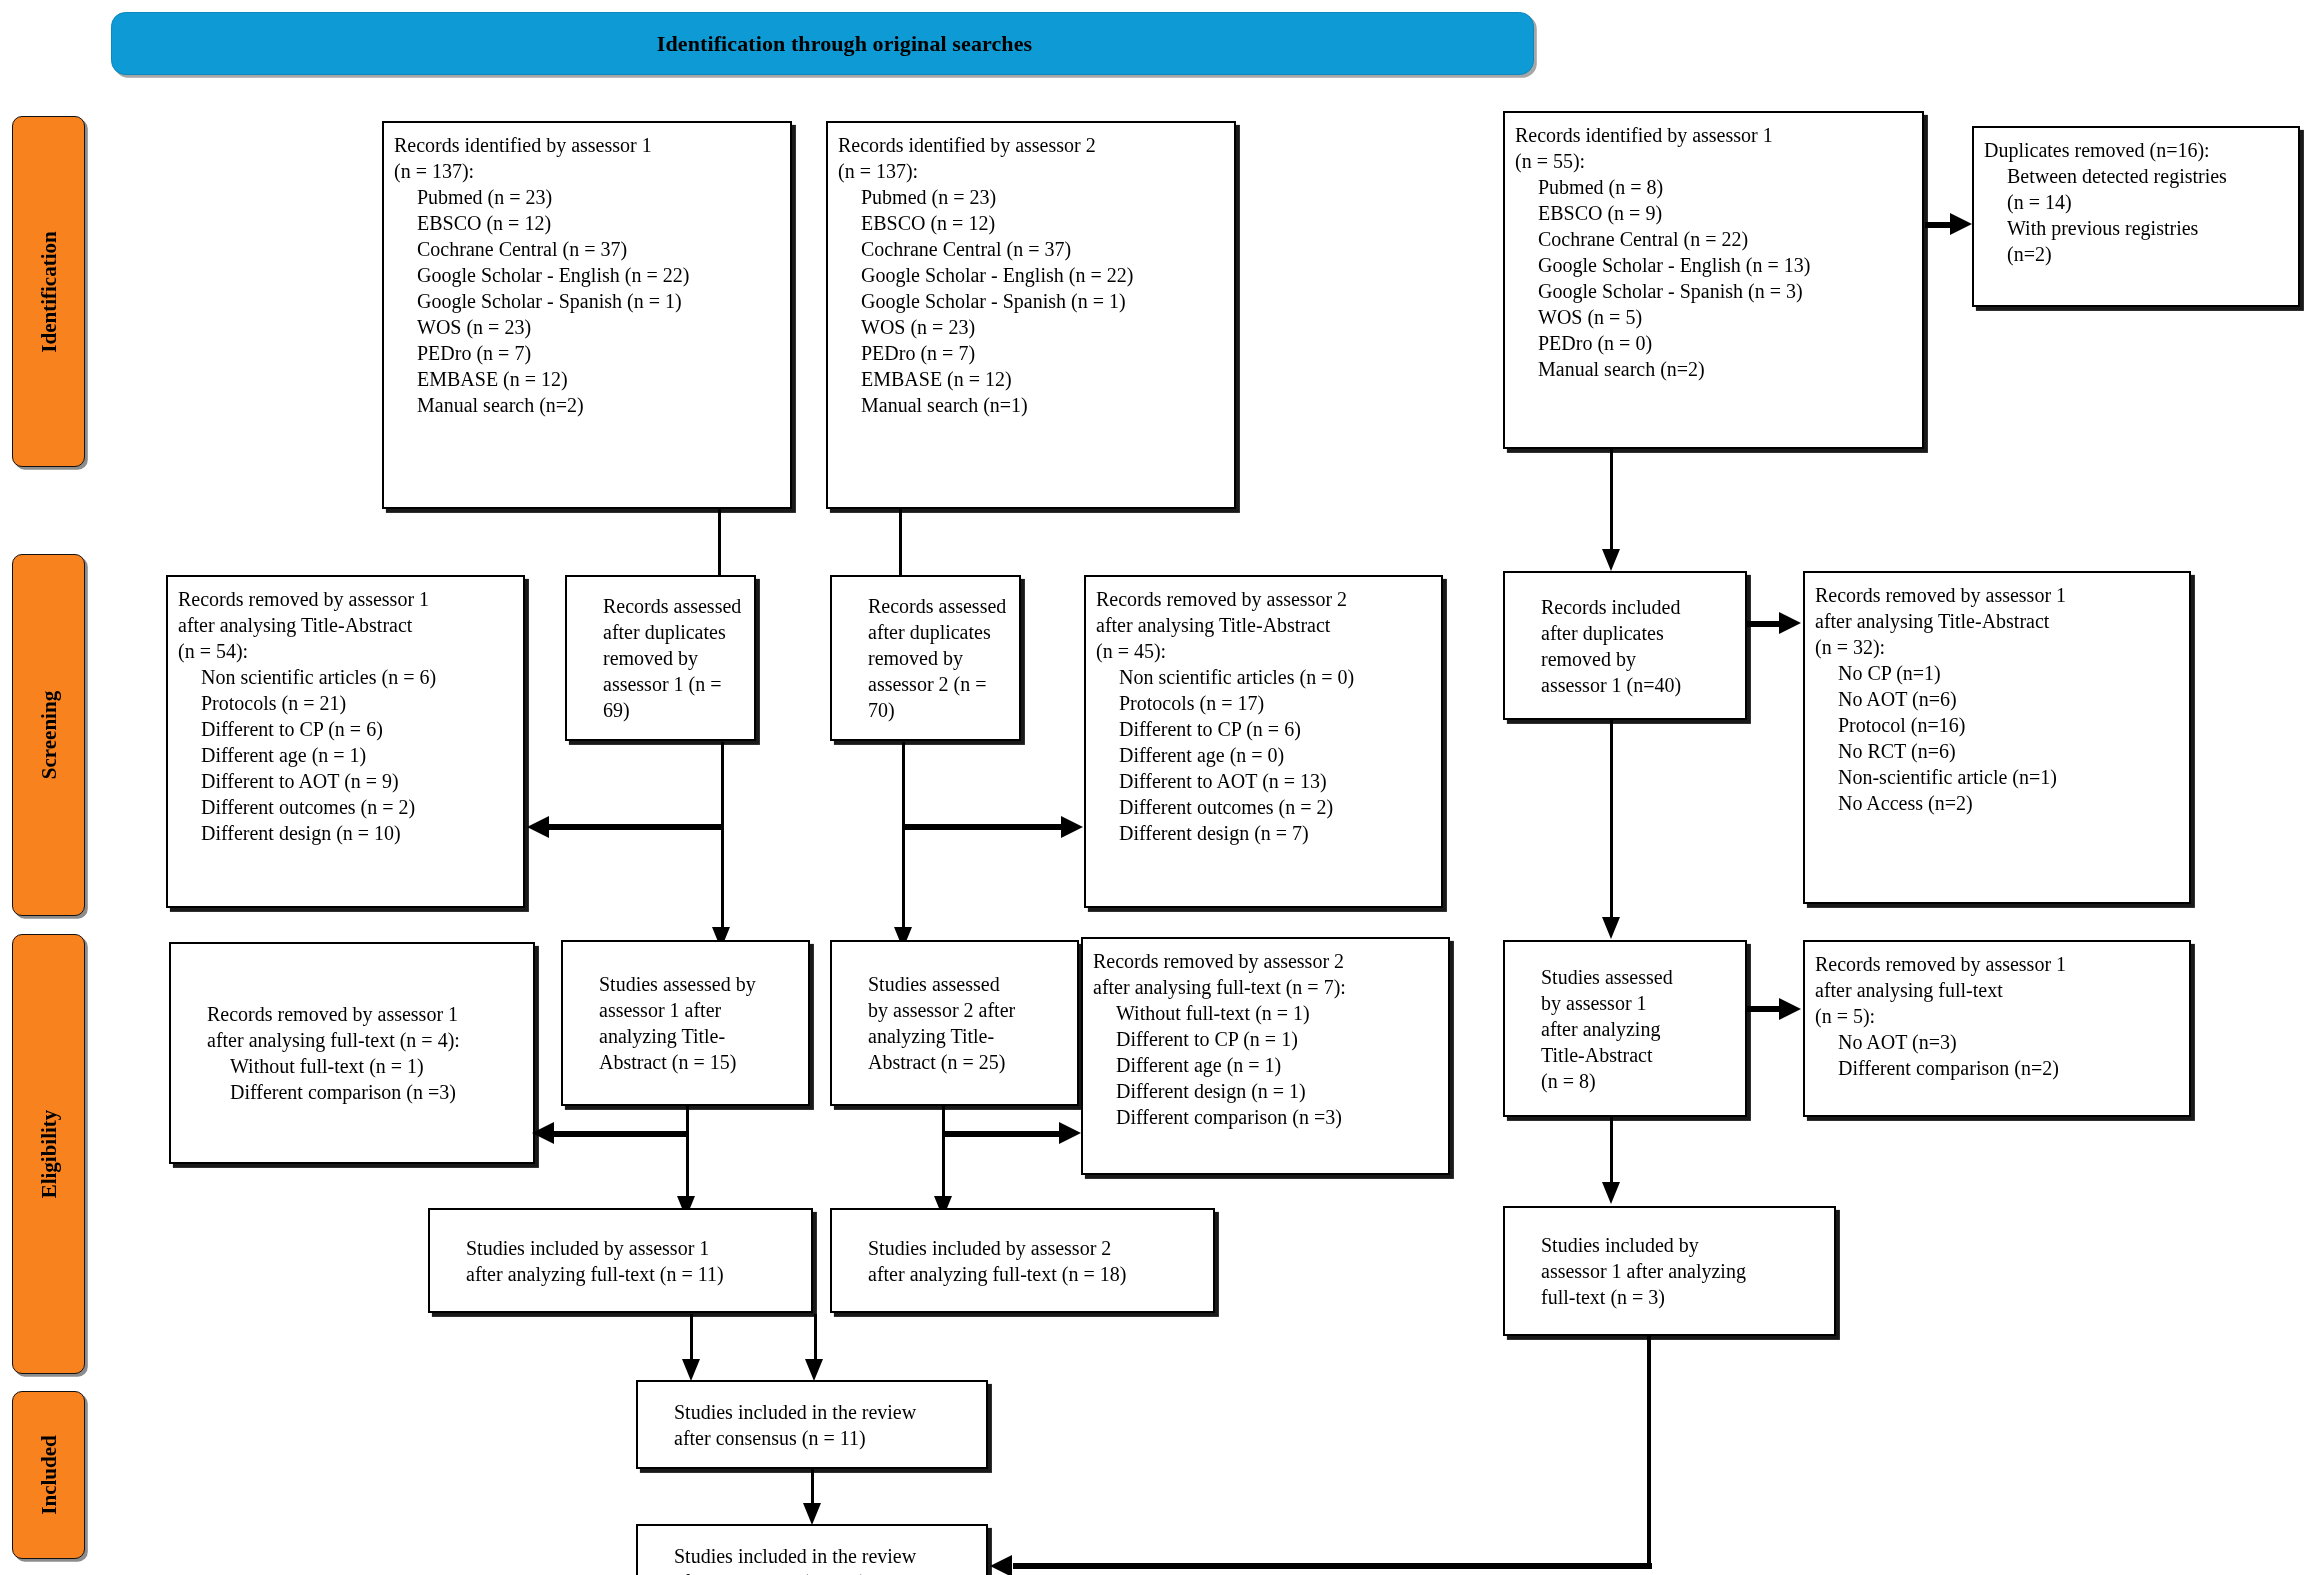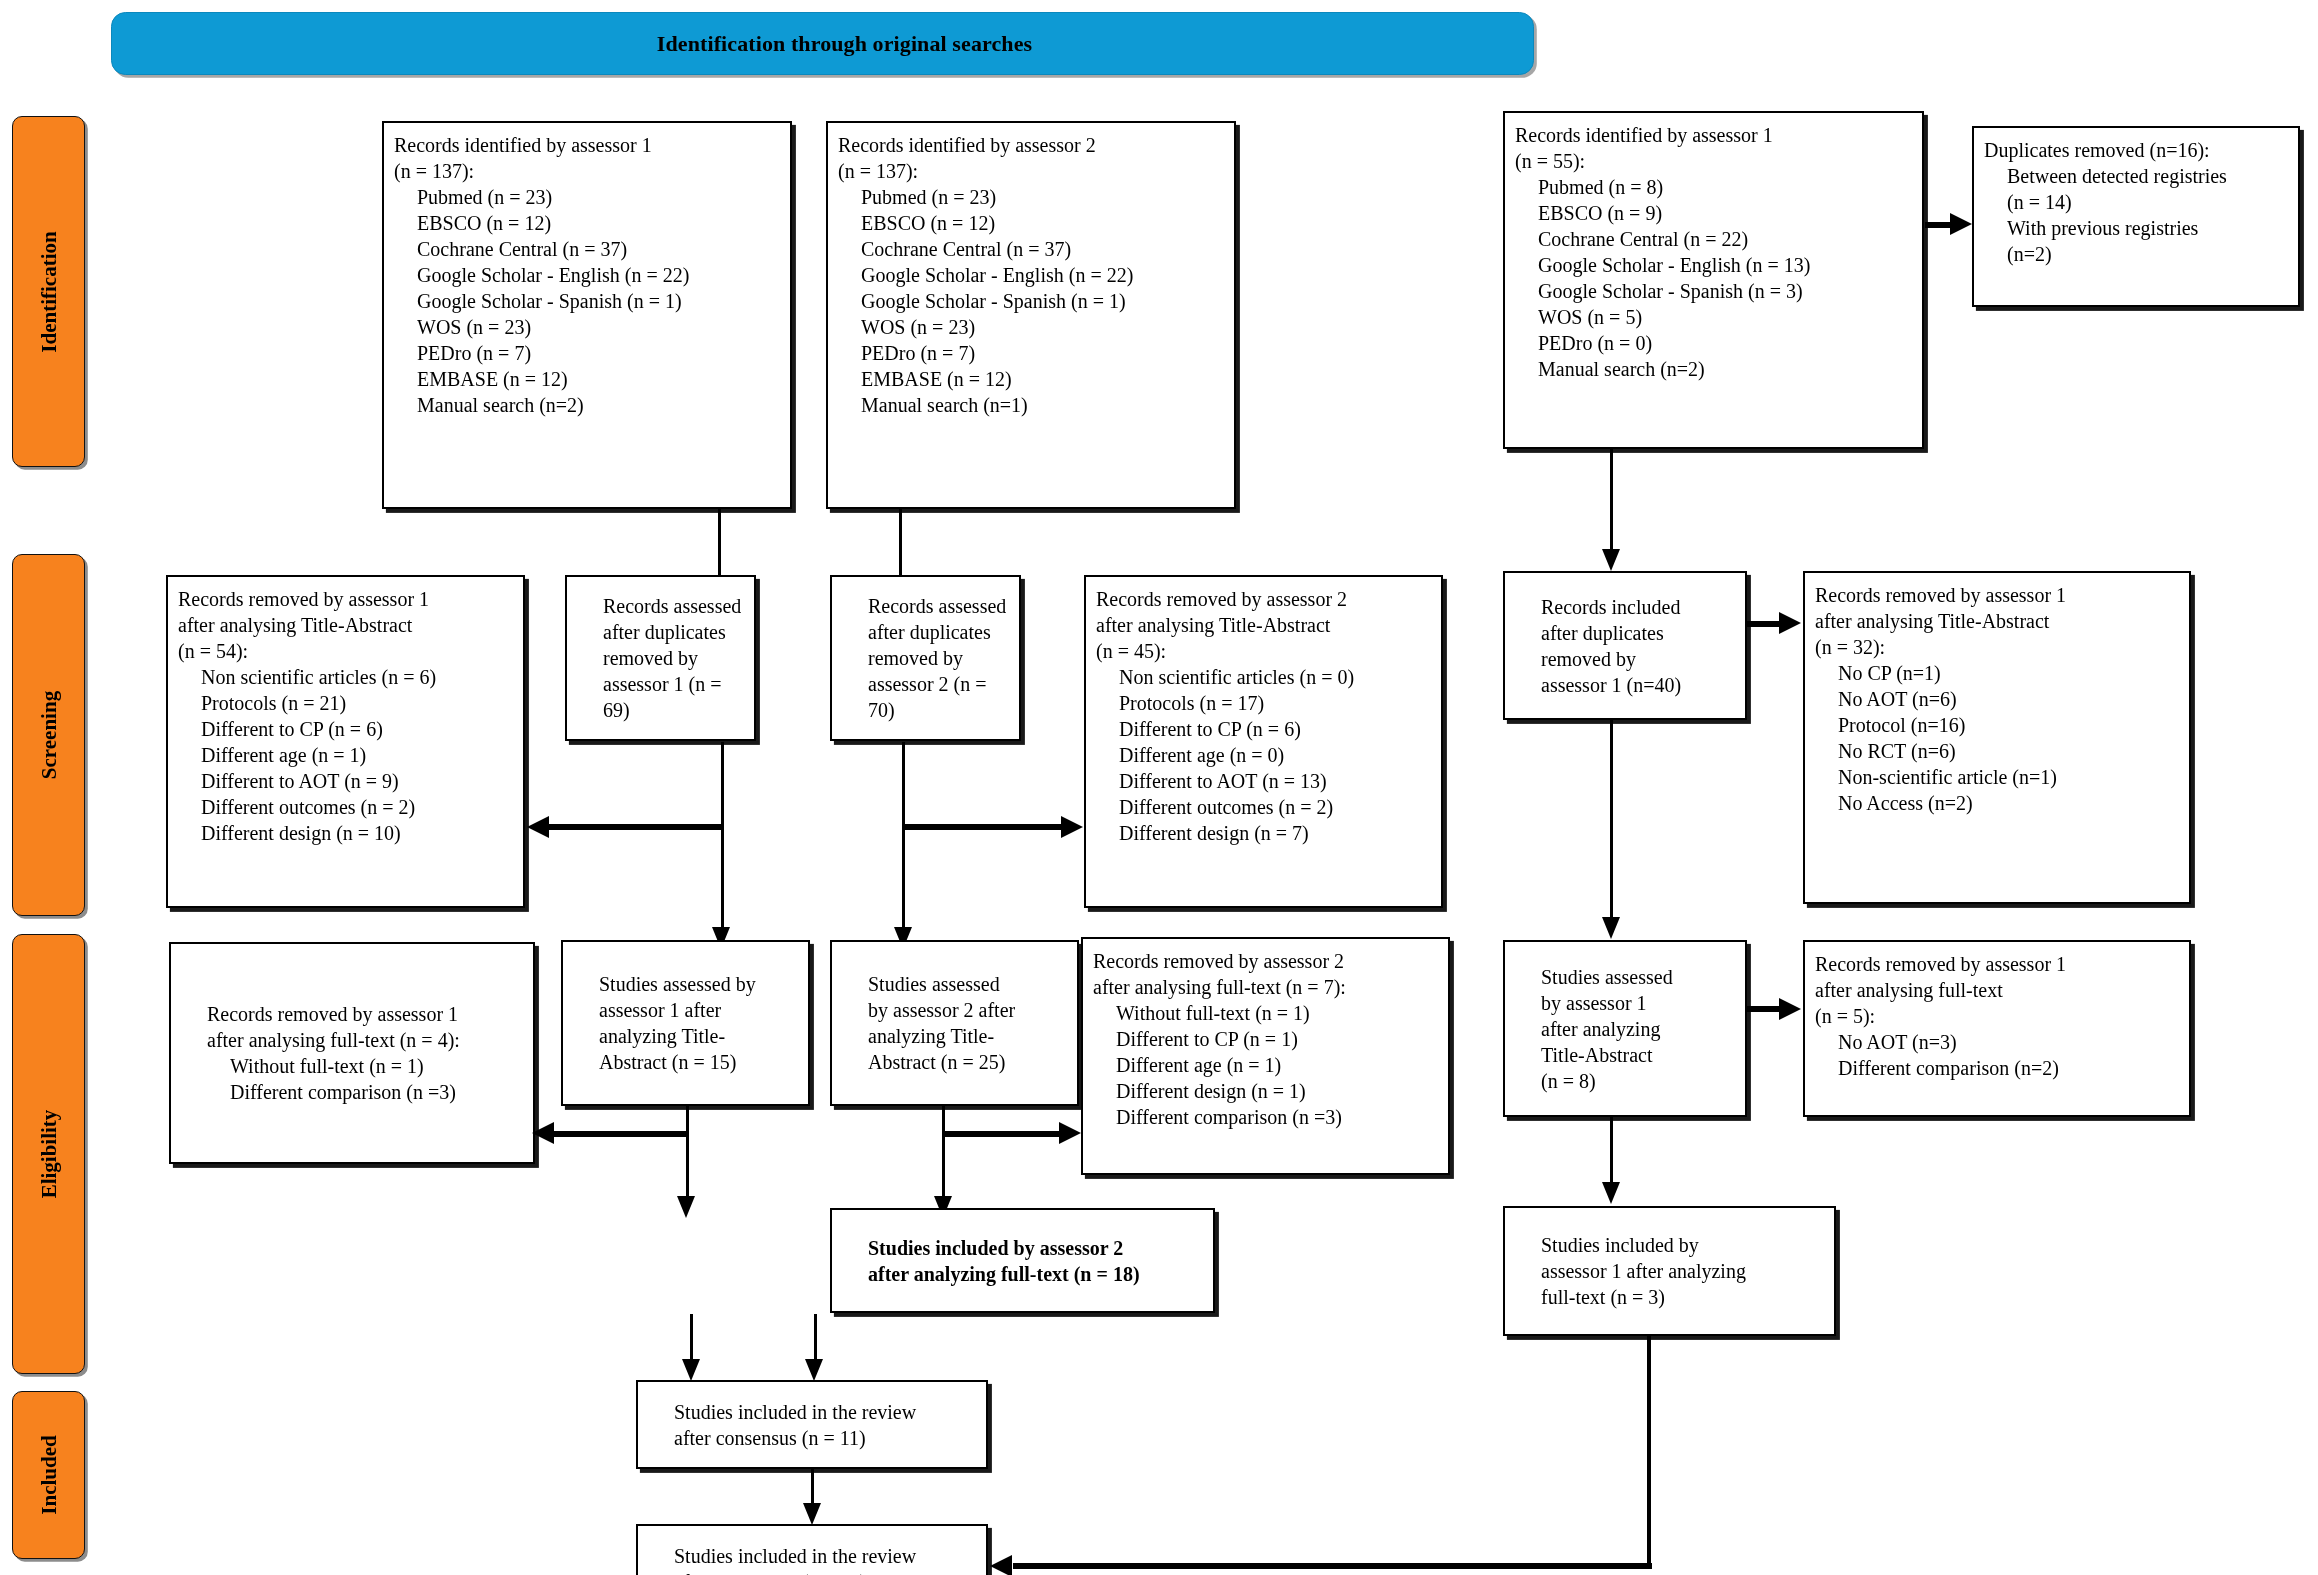--- a/index.html
+++ b/index.html
@@ -315,22 +315,26 @@
   <div class="arrow-right" style="left:1779px; top:998px;"></div>
 
   <div class="box" style="left:1803px; top:940px; width:388px; height:177px;">
     <div class="line">Records removed by assessor 1</div>
     <div class="line">after analysing full-text</div>
     <div class="line">(n = 5):</div>
     <div class="line ind">No AOT (n=3)</div>
     <div class="line ind">Different comparison (n=2)</div>
   </div>
 
-
-  <div class="box center" style="left:830px; top:1208px; width:385px; height:105px;font-weight:bold;">
+  <div class="box center" style="left:428px; top:1208px; width:385px; height:105px;">
+    <div class="line">Studies included by assessor 1</div>
+    <div class="line">after analyzing full-text (n = 11)</div>
+  </div>
+
+  <div class="box center" style="left:830px; top:1208px; width:385px; height:105px;">
     <div class="line">Studies included by assessor 2</div>
     <div class="line">after analyzing full-text (n = 18)</div>
   </div>
 
   <div class="vline" style="left:690px; top:1314px; width:2.8px; height:53px;"></div>
   <div class="arrow-down" style="left:682px; top:1359px;"></div>
 
   <div class="vline" style="left:814px; top:1314px; width:2.8px; height:53px;"></div>
   <div class="arrow-down" style="left:805px; top:1359px;"></div>
 

